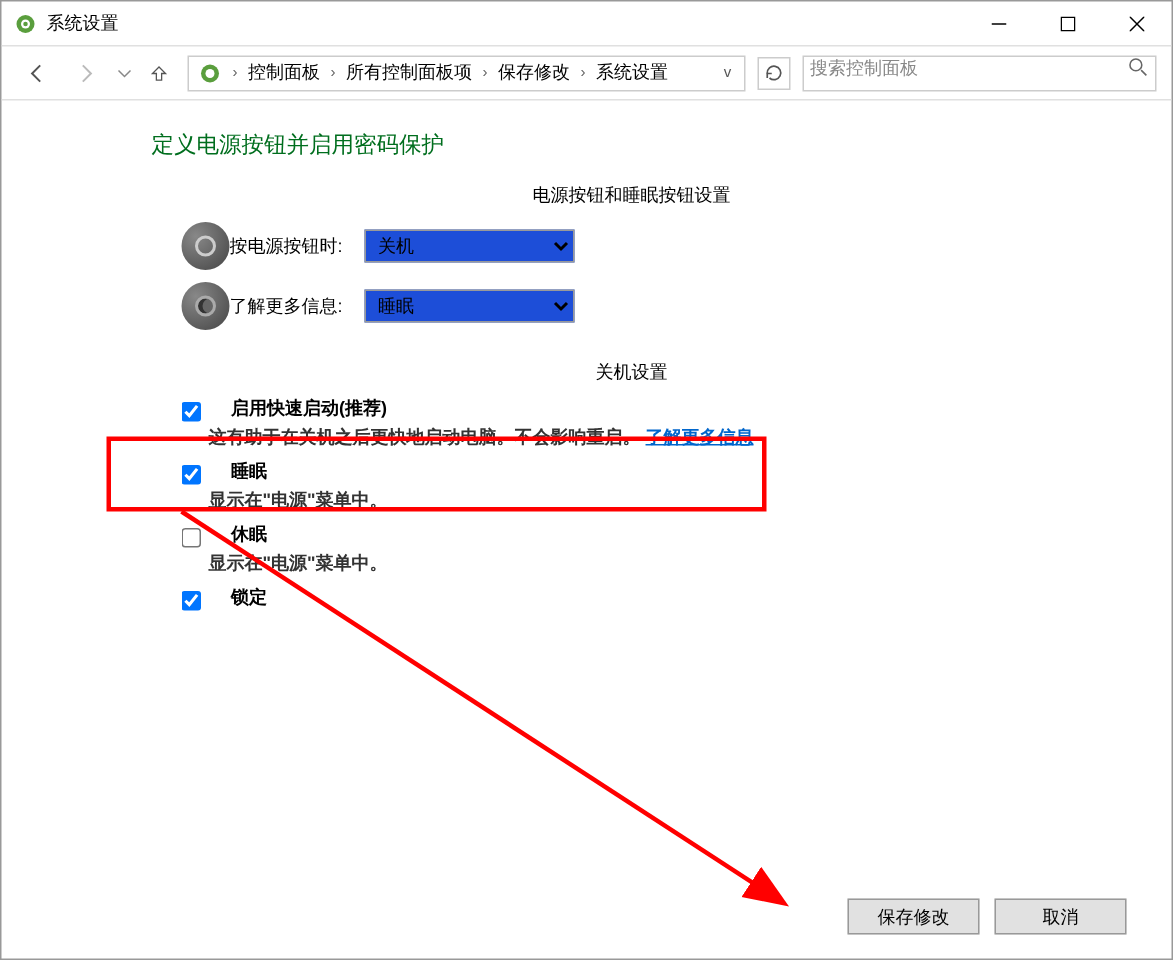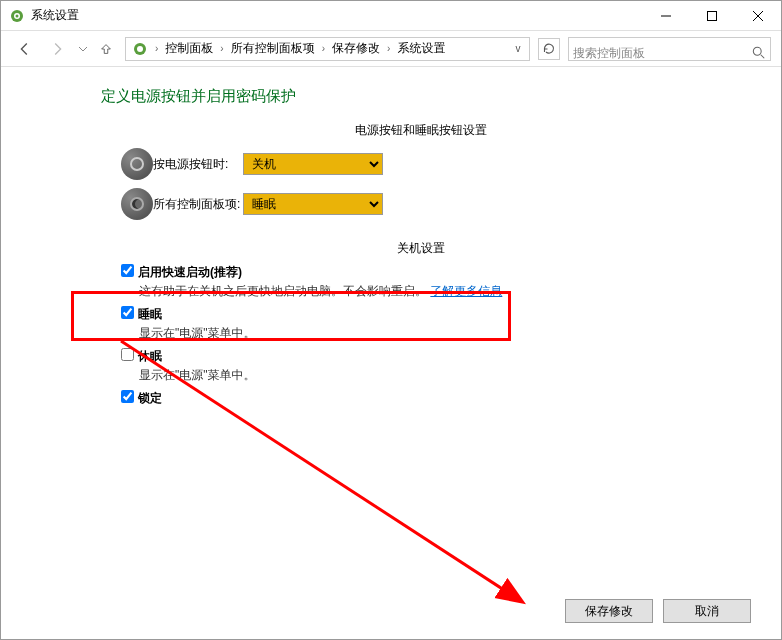--- a/index.html
+++ b/index.html
@@ -10,37 +10,37 @@
     .titlebar .win-btn { width: 46px; height: 30px; display: flex; align-items: center; justify-content: center; }
     .navbar { height: 36px; display: flex; align-items: center; padding: 0 10px; gap: 4px; border-bottom: 1px solid #e0e0e0; }
     .nav-arrow { width: 28px; height: 28px; display: flex; align-items: center; justify-content: center; color: #888; border-radius: 2px; }
     .nav-up { width: 22px; height: 22px; display: flex; align-items: center; justify-content: center; color: #666; }
     .path-box { flex: 1; height: 24px; border: 1px solid #ccc; display: flex; align-items: center; padding: 0 2px; margin: 0 4px; background: #fff; }
     .path-box .cp-icon { width: 16px; height: 16px; margin: 0 4px; }
     .path-box .crumb { display: flex; align-items: center; height: 100%; padding: 0 4px; white-space: nowrap; }
     .path-box .chev { color: #666; font-size: 10px; padding: 0 3px; }
     .path-box .dropdown-handle { width: 18px; height: 22px; display: flex; align-items: center; justify-content: center; color: #555; font-size: 10px; }
     .refresh-btn { width: 22px; height: 22px; border: 1px solid #ccc; display: flex; align-items: center; justify-content: center; margin-right: 4px; }
-    .search-box { width: 203px; height: 24px; border: 1px solid #ccc; display: flex; align-items: flex-end; padding: 0 4px; }
+    .search-box { width: 236px; height: 24px; border: 1px solid #ccc; display: flex; align-items: flex-start; padding: 0 4px; }
     .search-box input { border: none; outline: none; flex: 1; font-size: 12px; color: #333; }
     .search-box input::placeholder { color: #888; }
     .search-box .search-icon { color: #555; }
     .content { padding: 20px 40px 20px 100px; }
     .heading { color: #006e1e; font-size: 15px; margin-bottom: 10px; }
     .desc { color: #333; margin-bottom: 20px; }
     .button-row { display: flex; align-items: center; margin: 8px 0 8px 20px; }
     .round-icon { width: 32px; height: 32px; border-radius: 50%; background: radial-gradient(circle at 30% 30%, #888, #444); display: flex; align-items: center; justify-content: center; }
     .round-icon .inner { width: 14px; height: 14px; border-radius: 50%; border: 2px solid #ccc; }
     .round-icon.sleep .inner { background: #666; border: 2px solid #aaa; box-shadow: inset 3px 0 0 #333; }
     .btn-label { width: 90px; }
-    select { width: 140px; height: 22px; border: 1px solid #999; background: #eab308; font-size: 12px; padding: 0 4px; }
+    select { width: 140px; height: 22px; border: 1px solid #999; background: #1d4ed8; font-size: 12px; padding: 0 4px; }
     .highlight-box { position: absolute; border: 3px solid #ff0000; pointer-events: none; z-index: 10; }
     .option-block { margin: 6px 0 6px 20px; }
-    .option-block label { display: flex; align-items: flex-start; gap: 4px; font-weight: bold; }
-    .option-block .sub { margin-left: 18px; color: #333; margin-top: 2px; font-weight: normal; }
+    .option-block label { display: flex; align-items: flex-end; gap: 20px; font-weight: bold; }
+    .option-block .sub { margin-left: 18px; color: #333; margin-top: 2px; font-weight: bold; }
     .option-block .link { color: #0066cc; text-decoration: underline; }
     input[type="checkbox"] { width: 13px; height: 13px; }
     .footer { position: absolute; bottom: 16px; right: 30px; display: flex; gap: 10px; border-radius: 10px; }
     .footer button { width: 88px; height: 24px; border: 1px solid #999; background: #e1e1e1; font-size: 12px; }
     .arrow-annotation { position: absolute; pointer-events: none; z-index: 11; }
     .section-heading-wrap { display: flex; align-items: center; margin-top: 16px; flex-direction: column; }
     .section-heading-wrap .label-text { white-space: nowrap; }
     .section-heading-wrap .rule { flex: 1; border-bottom: 1px solid #ccc; margin-left: 6px; height: 1px; }
   </style>
 </head>
@@ -141,21 +141,21 @@
     <span class="btn-label">按电源按钮时:</span>
     <select>
       <option>关机</option>
     </select>
   </div>
 
   <div class="button-row">
     <div class="round-icon sleep">
         <div class="inner"></div>
       </div>
-    <span class="btn-label">所有控制面板项:</span>
+    <span class="btn-label">了解更多信息:</span>
     <select>
       <option>睡眠</option>
     </select>
   </div>
 
   <div class="section-heading-wrap" style="margin-top:20px">
     <span class="label-text">关机设置</span>
     <span class="rule"></span>
   </div>
 

